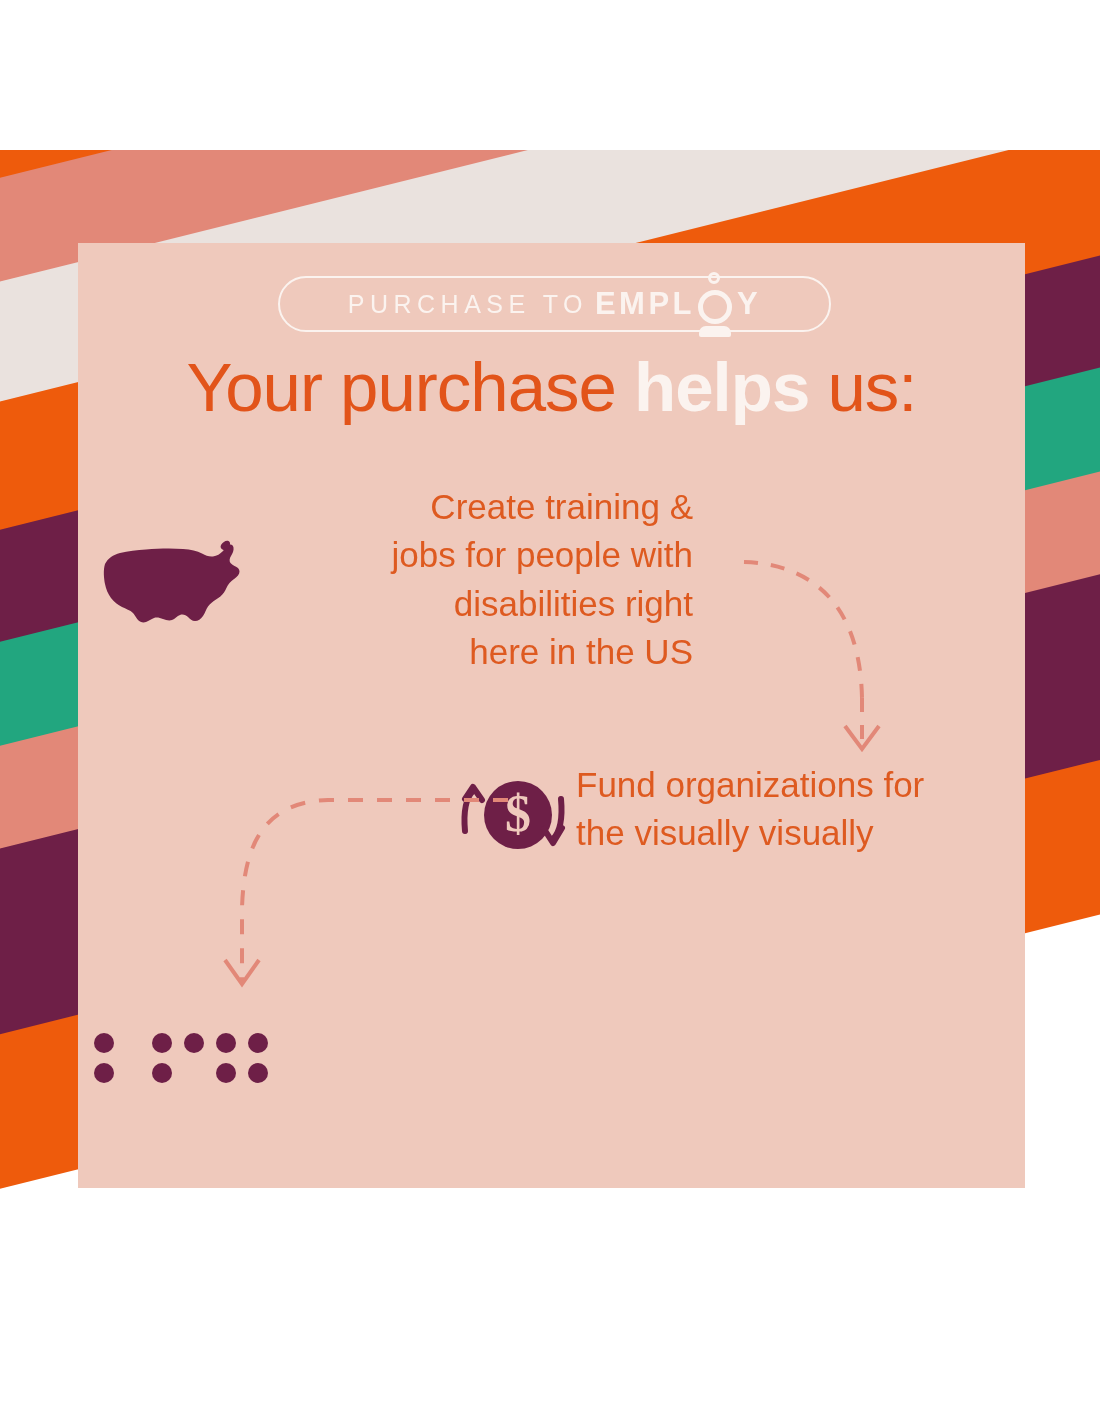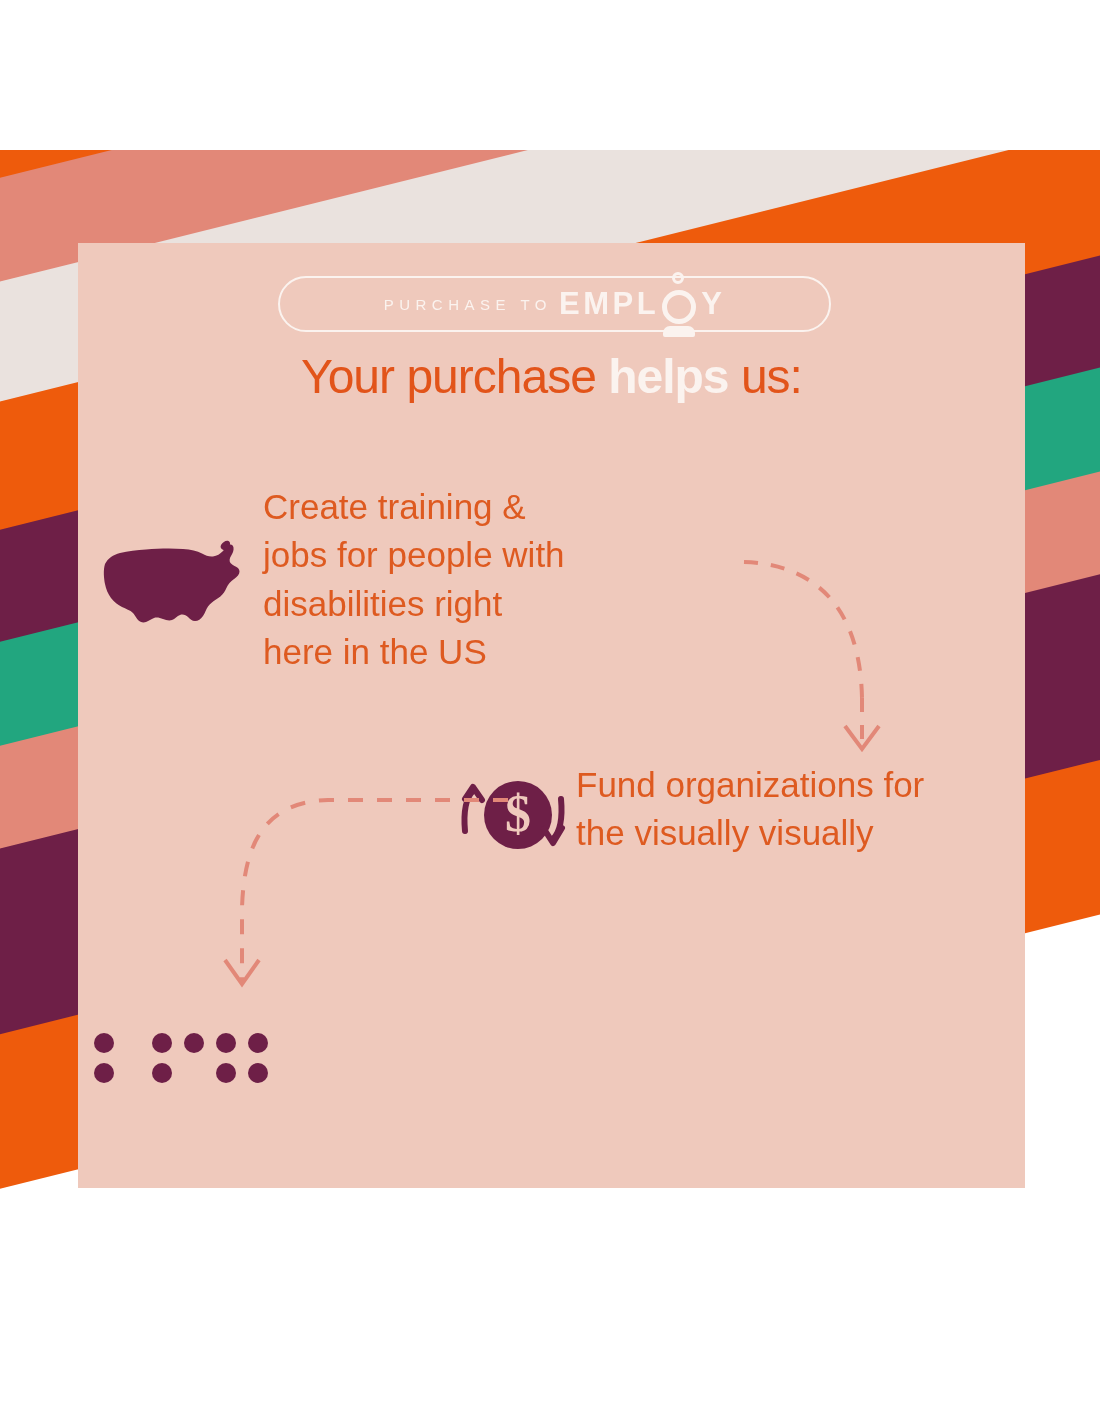--- a/index.html
+++ b/index.html
@@ -10,37 +10,37 @@
   .stripes{position:absolute;left:-260px;top:150px;width:1620px;height:1150px;overflow:hidden;}
   .band{position:absolute;left:-400px;width:2500px;height:200px;transform-origin:left center;}
 
   
   .card{position:absolute;left:78px;top:243px;width:947px;height:945px;background:#EFC9BC;}
 
   
   .logo-wrap{position:absolute;left:200px;top:25px;width:555px;height:72px;}
   .logo-pill{position:absolute;left:0;top:8px;width:553px;height:56px;border:2px solid #FBF3EF;border-radius:30px;box-sizing:border-box;}
   .logo-text{position:absolute;left:0;top:8px;width:553px;height:56px;display:flex;align-items:center;justify-content:center;gap:0;}
-  .lt-a{color:#FBF3EF;font-size:15px;letter-spacing:5.5px;font-weight:400;}
+  .lt-a{color:#FBF3EF;font-size:25px;letter-spacing:5.5px;font-weight:400;}
   .lt-b{color:#FBF3EF;font-size:31px;letter-spacing:3.5px;font-weight:700;margin-left:7px;}
   .person-o{position:relative;display:inline-block;width:40px;height:56px;vertical-align:middle;}
   .person-o .head{position:absolute;left:13px;top:-4px;width:12px;height:12px;border:3px solid #FBF3EF;border-radius:50%;box-sizing:border-box;}
   .person-o .ring{position:absolute;left:3px;top:14px;width:34px;height:34px;border:5px solid #FBF3EF;border-radius:50%;box-sizing:border-box;}
   .person-o .base{position:absolute;left:4px;top:50px;width:32px;height:11px;background:#FBF3EF;border-radius:7px 7px 2px 2px;}
 
   
-  .headline{position:absolute;left:0;width:947px;top:110px;text-align:center;font-size:48px;line-height:1;font-weight:400;color:#E2541A;letter-spacing:-1px;white-space:nowrap;}
+  .headline{position:absolute;left:0;width:947px;top:110px;text-align:center;font-size:69px;line-height:1;font-weight:400;color:#E2541A;letter-spacing:-1px;white-space:nowrap;}
   .headline .hl-white{color:#FBF3EF;font-weight:700;}
 
   
   .row{position:absolute;}
   .bodytext{color:#DE5A20;font-size:35px;line-height:1.38;font-weight:400;white-space:pre-line;}
 
   
-  .row1{left:185px;top:240px;width:430px;}
+  .row1{left:185px;top:240px;width:430px;text-align:right;}
   .map-icon{position:absolute;left:20px;top:290px;width:150px;height:100px;}
   
   .row2{left:498px;top:518px;width:430px;}
   .coin-icon{position:absolute;left:375px;top:530px;width:120px;height:84px;}
   
   .row3{left:182px;top:700px;width:640px;}
   .braille-icon{position:absolute;left:16px;top:790px;width:150px;height:60px;}
 
   .dot{position:absolute;width:20px;height:20px;border-radius:50%;background:#6E1F47;}
 

